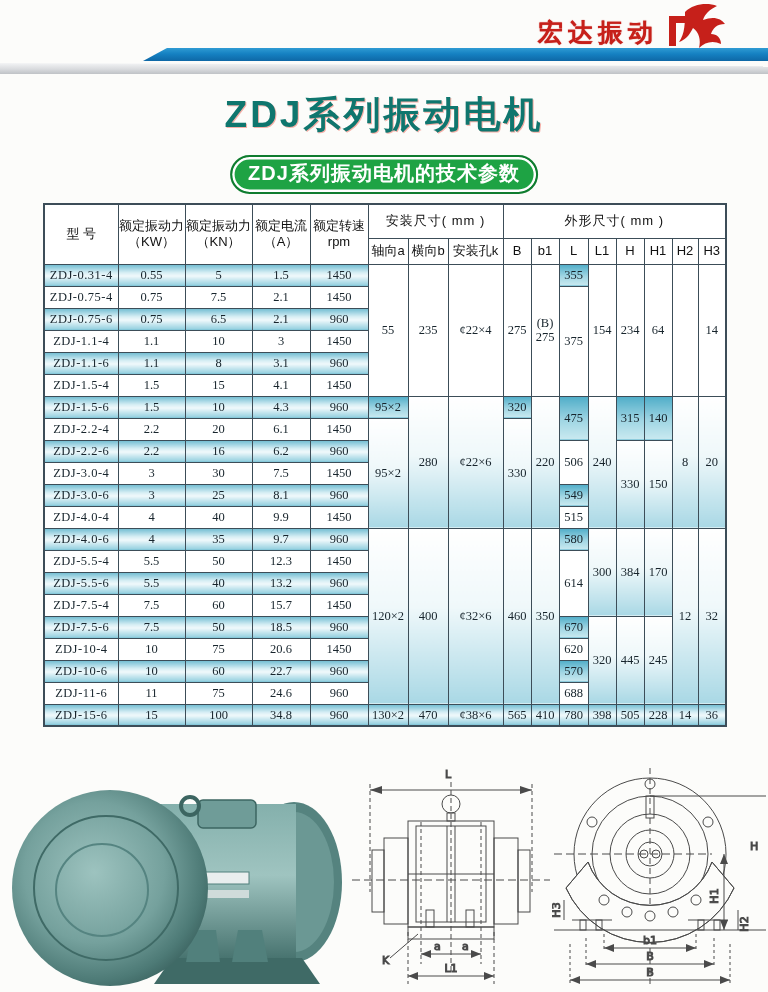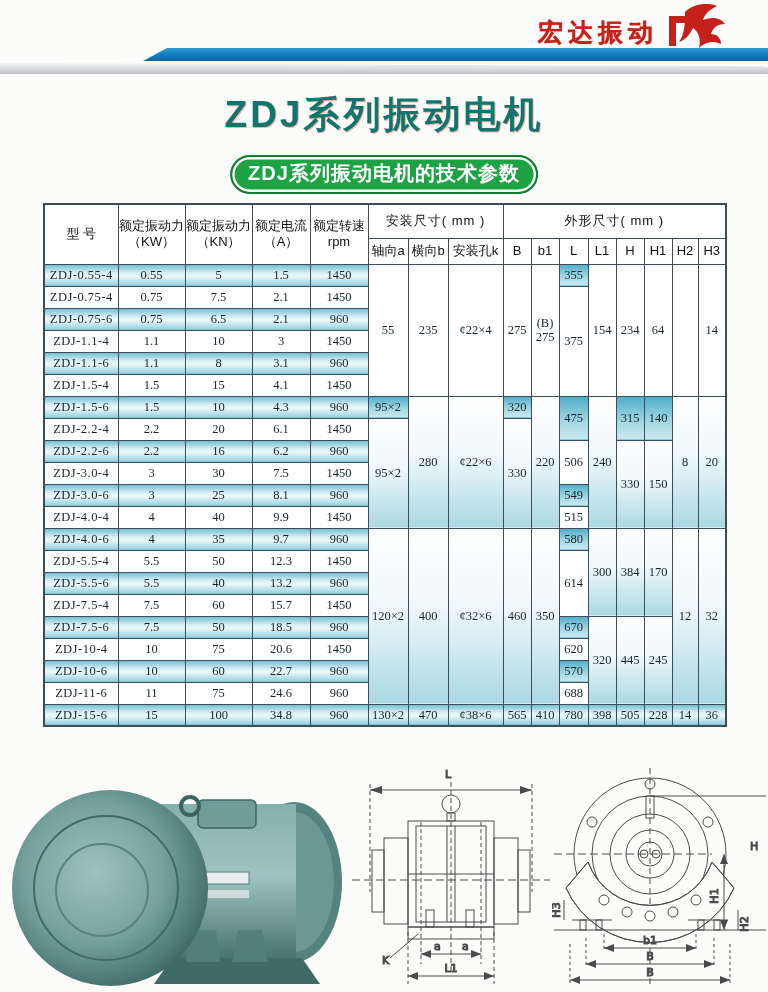--- a/index.html
+++ b/index.html
@@ -143,21 +143,21 @@
         <th class="sub-head bg-hl">L</th>
         <th class="sub-head">L1</th>
         <th class="sub-head">H</th>
         <th class="sub-head">H1</th>
         <th class="sub-head">H2</th>
         <th class="sub-head">H3</th>
       </tr>
     </thead>
     <tbody id="spec-tbody">
         <tr class="gs">
-          <td class="bg-s c-model">ZDJ-0.55-4</td>
+          <td class="bg-s c-model">ZDJ-0.31-4</td>
           <td class="bg-s">0.55</td>
           <td class="bg-s">5</td>
           <td class="bg-s">1.5</td>
           <td class="bg-s">1450</td>
           <td class="bg-w" rowspan="6">55</td>
           <td class="bg-w" rowspan="6">235</td>
           <td class="bg-w" rowspan="6">¢22×4</td>
           <td class="bg-w" rowspan="6">275</td>
           <td class="bg-w" rowspan="6">
             <div>(B)</div>

